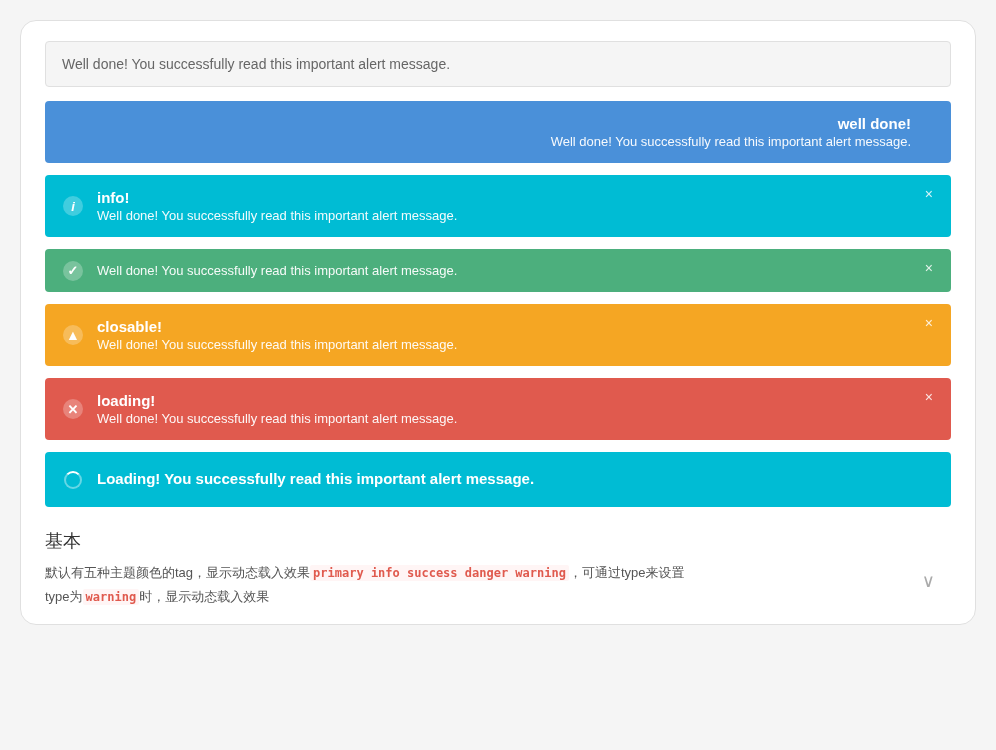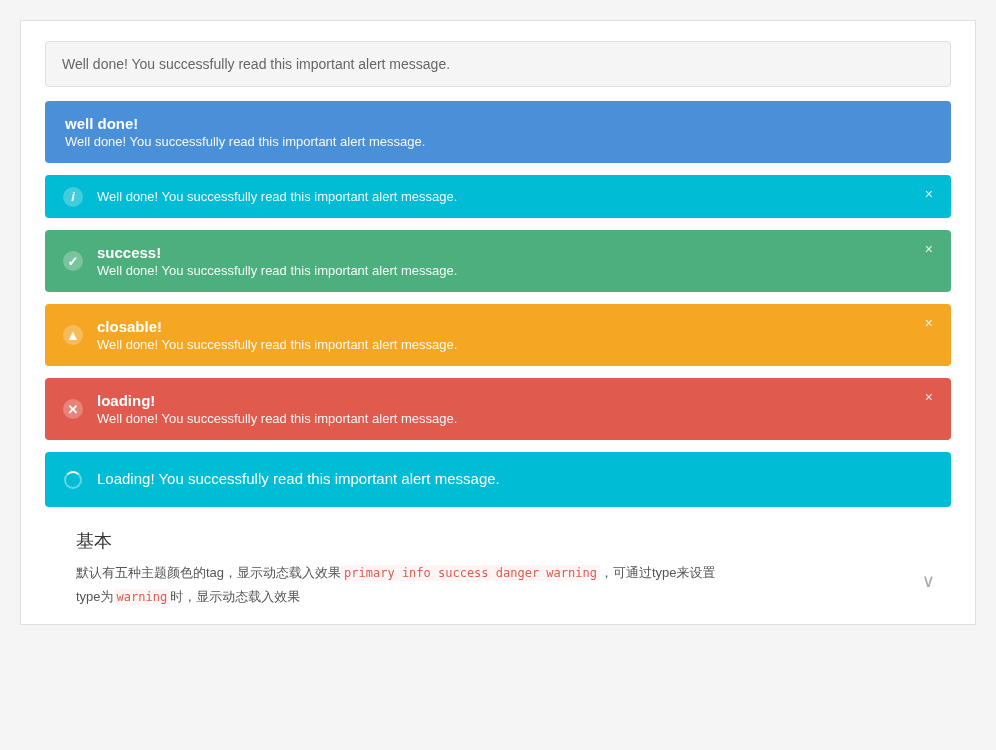--- a/index.html
+++ b/index.html
@@ -8,21 +8,21 @@
       background: #f5f5f5;
       display: flex;
       justify-content: center;
       align-items: flex-start;
       min-height: 750px;
       padding: 20px;
     }
     .container {
       background: #ffffff;
       border: 1px solid #e0e0e0;
-      border-radius: 0;
+      border-radius: 16px;
       width: 960px;
       padding: 20px 24px 16px;
     }
 
     
     .alert-default {
       background: #f5f5f5;
       border: 1px solid #e0e0e0;
       border-radius: 4px;
       padding: 14px 16px;
@@ -142,61 +142,62 @@
       color: #555;
       line-height: 1.8;
     }
     .footer-text .tag {
       color: #e05a4e;
       font-family: monospace;
       font-size: 12px;
       background: #fff5f5;
       padding: 1px 3px;
       border-radius: 2px;
+      font-weight: bold;
     }
     .chevron-down {
       position: absolute;
       right: 16px;
       bottom: 16px;
       font-size: 18px;
       color: #aaa;
       cursor: pointer;
     }
   </style>
 </head>
 <body>
 
 <div class="container">
 
   <div class="alert-default">
     <span>Well done! You successfully read this important alert message.</span>
   </div>
 
-  <div class="alert alert-primary" style="padding-left: 20px;">
+  <div class="alert alert-primary" style="padding-left: 32px; text-align: right;">
     <div class="alert-title">well done!</div>
     <div class="alert-body">Well done! You successfully read this important alert message.</div>
   </div>
 
   <div class="alert alert-info">
     <div class="alert-icon">
       <div class="icon-circle">
         <span class="icon-info-sym">i</span>
       </div>
     </div>
+    <div class="alert-title">info!</div>
     <div class="alert-body">Well done! You successfully read this important alert message.</div>
     <button class="alert-close">×</button>
   </div>
 
   <div class="alert alert-success">
     <div class="alert-icon">
       <div class="icon-circle">
         <span class="icon-check">✓</span>
       </div>
     </div>
-    <div class="alert-title">success!</div>
     <div class="alert-body">Well done! You successfully read this important alert message.</div>
     <button class="alert-close">×</button>
   </div>
 
   <div class="alert alert-warning">
     <div class="alert-icon">
       <div class="icon-circle">
         <span class="icon-warning-sym">▲</span>
       </div>
     </div>
@@ -213,24 +214,24 @@
     </div>
     <div class="alert-title">loading!</div>
     <div class="alert-body">Well done! You successfully read this important alert message.</div>
     <button class="alert-close">×</button>
   </div>
 
   <div class="alert alert-loading" style="padding-top: 18px; padding-bottom: 18px;">
     <div class="alert-icon">
       <div class="spinner"></div>
     </div>
-    <div class="alert-title" style="font-weight: normal;">Loading! You successfully read this important alert message.</div>
-  </div>
-
-  <div class="footer" style="position: relative; margin-left: 31px;">
+    <div class="alert-title" style="font-weight: bold;">Loading! You successfully read this important alert message.</div>
+  </div>
+
+  <div class="footer" style="position: relative;">
     <div class="footer-title">基本</div>
     <div class="footer-text">
       <span>默认有五种主题颜色的tag，显示动态载入效果</span><span class="tag">primary info success danger warning</span><span>，可通过type来设置</span>
     </div>
     <div class="footer-text">
       type为<span class="tag">warning</span>时，显示动态载入效果
     </div>
     <span class="chevron-down">∨</span>
   </div>
 

